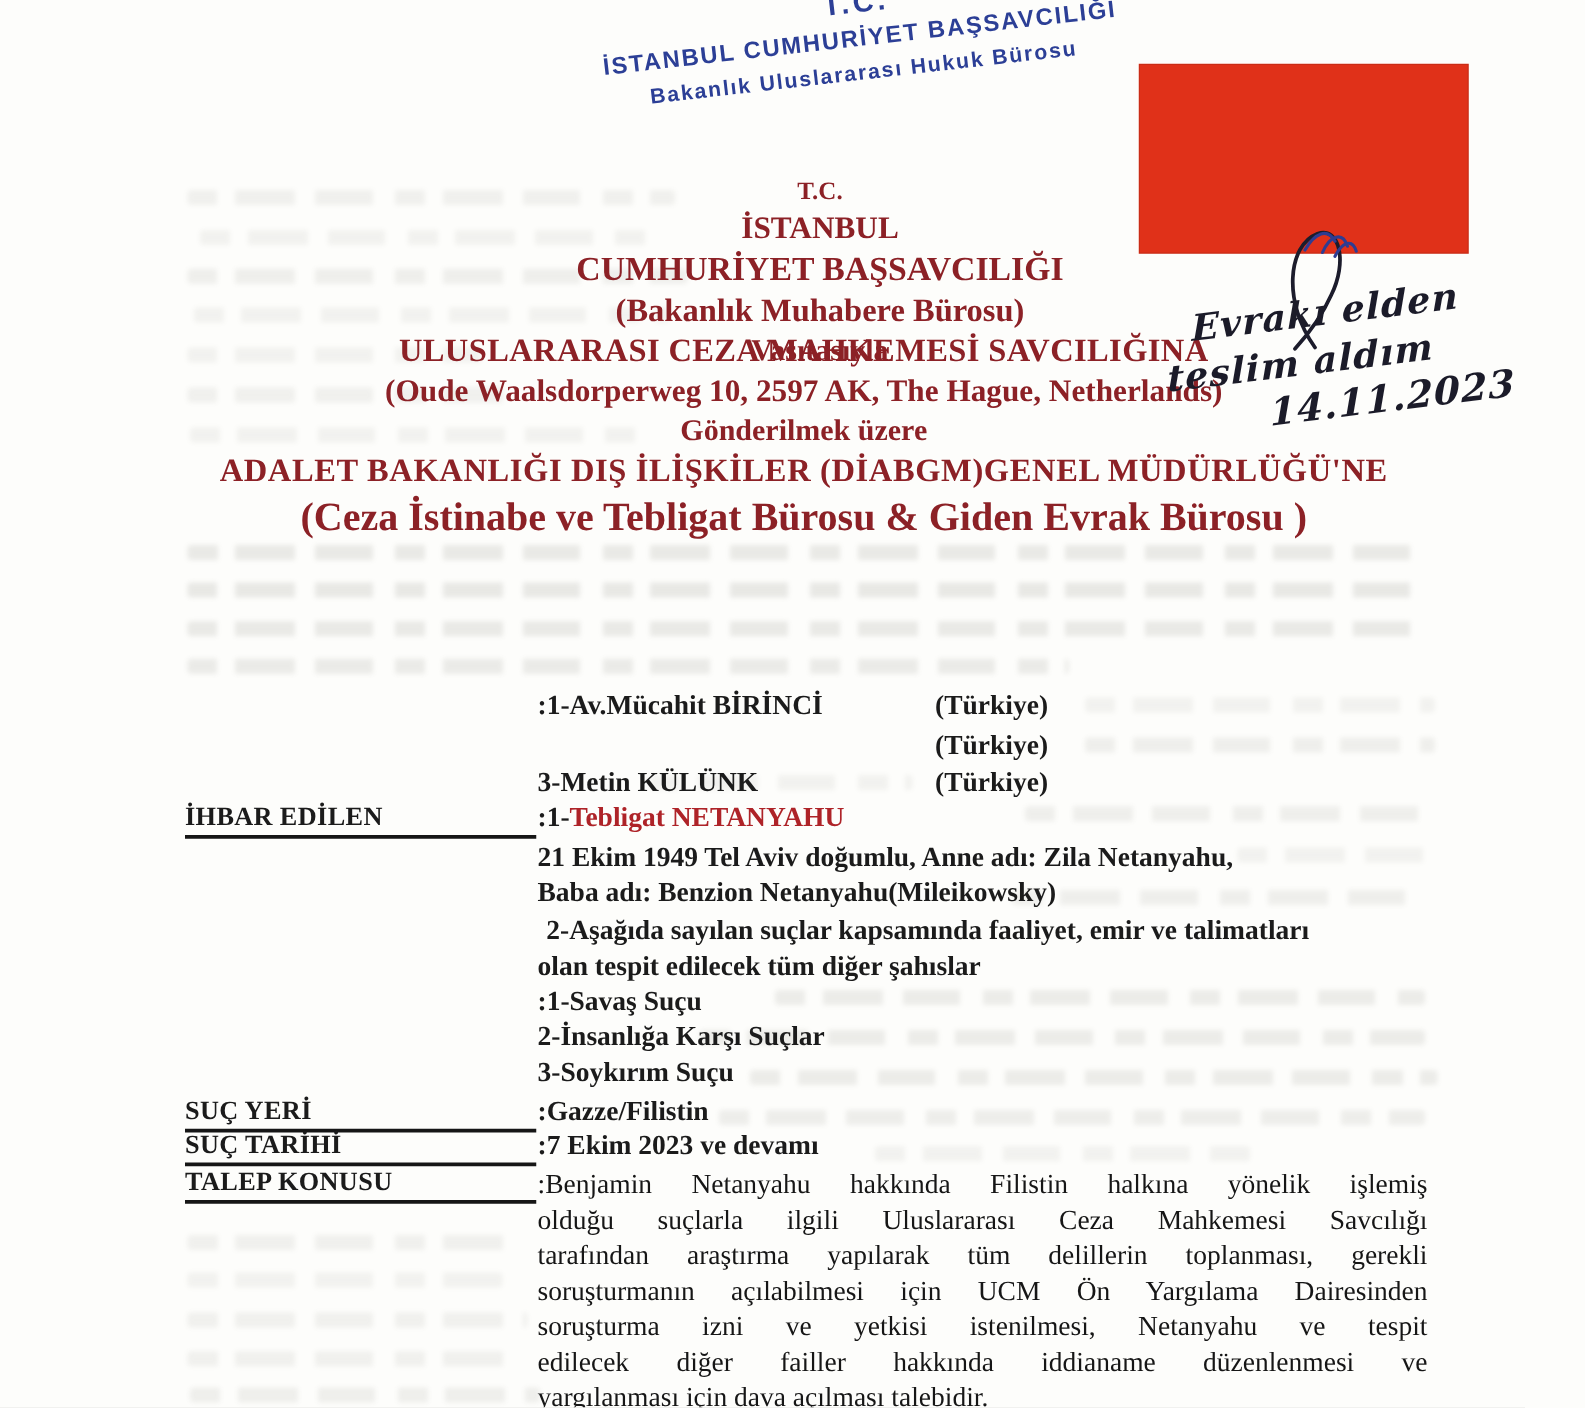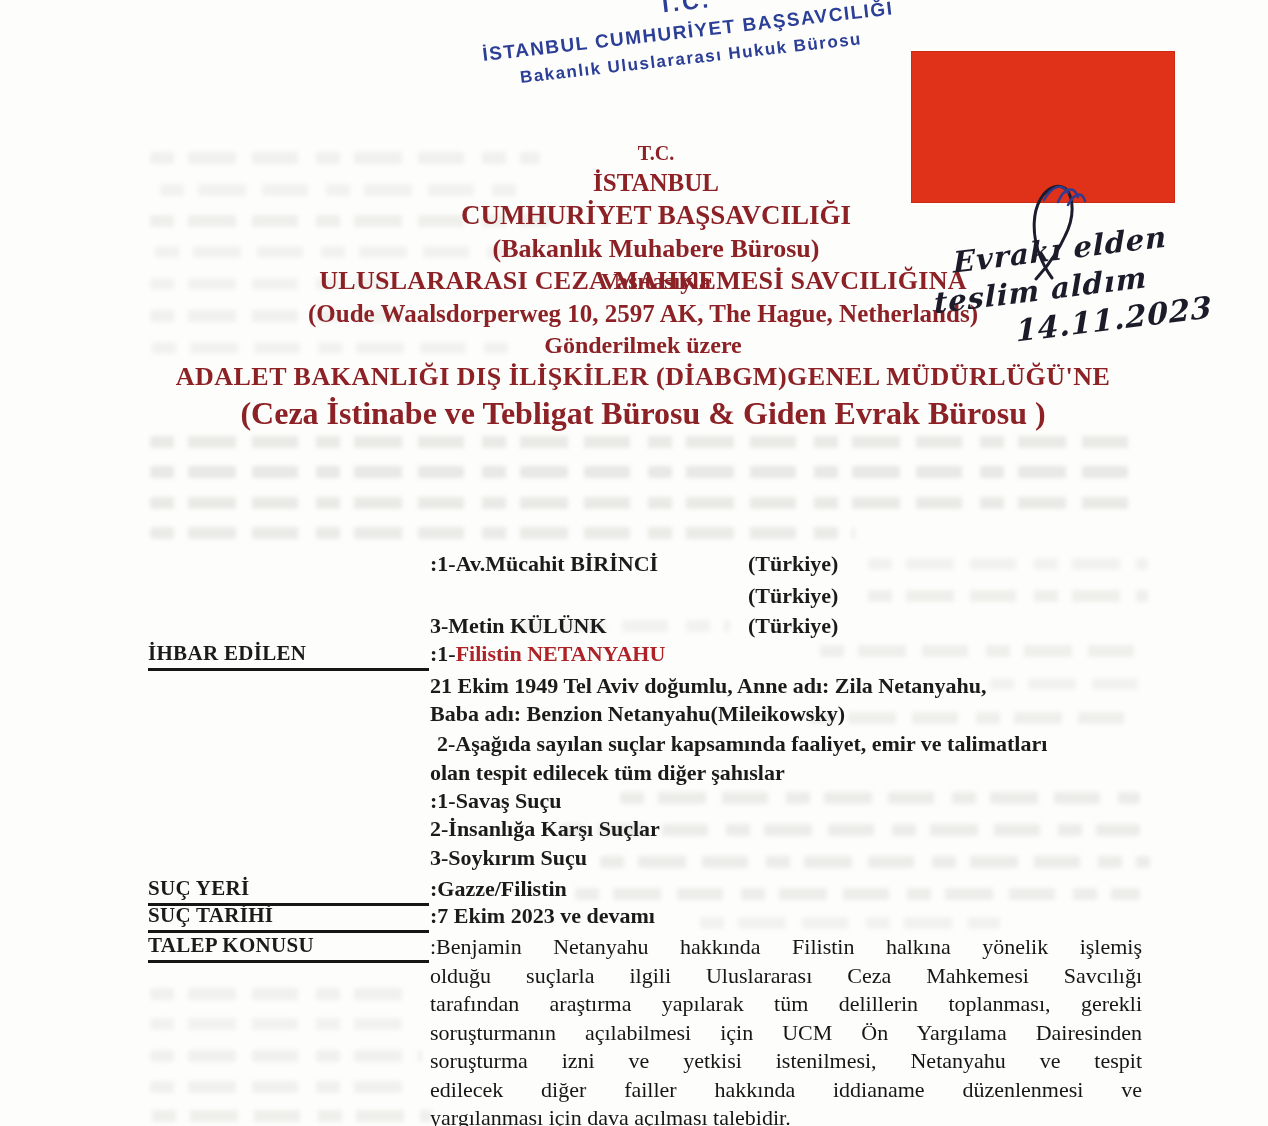--- a/index.html
+++ b/index.html
@@ -150,21 +150,21 @@
     <div class="frow" style="top:583px">
       <span class="country">(Türkiye)</span>
     </div>
     <div class="frow" style="top:613px">
       <span class="fval">3-Metin KÜLÜNK</span>
       <span class="country">(Türkiye)</span>
     </div>
 
     <div class="frow" style="top:641px">
       <span class="flabel">İHBAR EDİLEN</span>
-      <span class="fval"><span>:1-</span><span class="redname">Filistin NETANYAHU</span></span>
+      <span class="fval"><span>:1-</span><span class="redname">Tebligat NETANYAHU</span></span>
     </div>
     <div class="frow" style="top:673px">
       <span class="fval">21 Ekim 1949 Tel Aviv doğumlu, Anne adı: Zila Netanyahu,</span>
     </div>
     <div class="frow" style="top:701px">
       <span class="fval">Baba adı: Benzion Netanyahu(Mileikowsky)</span>
     </div>
     <div class="frow" style="top:731px">
       <span class="fval" style="padding-left:7px">2-Aşağıda sayılan suçlar kapsamında faaliyet, emir ve talimatları</span>
     </div>

